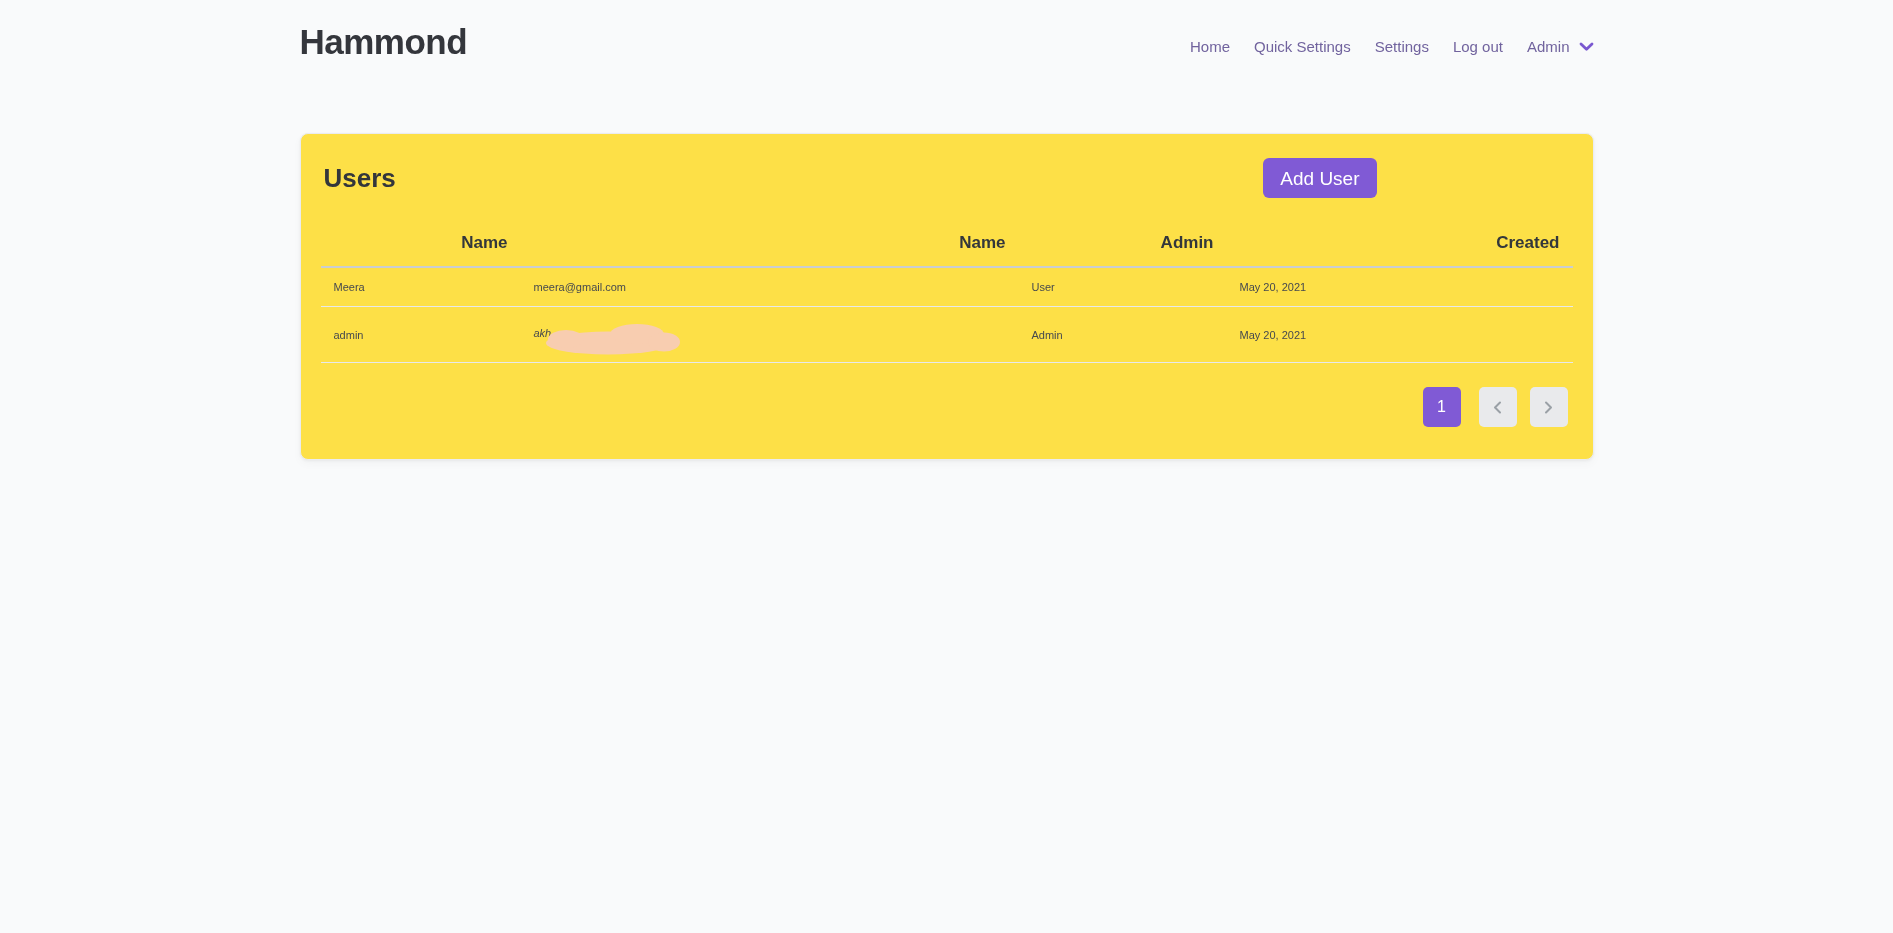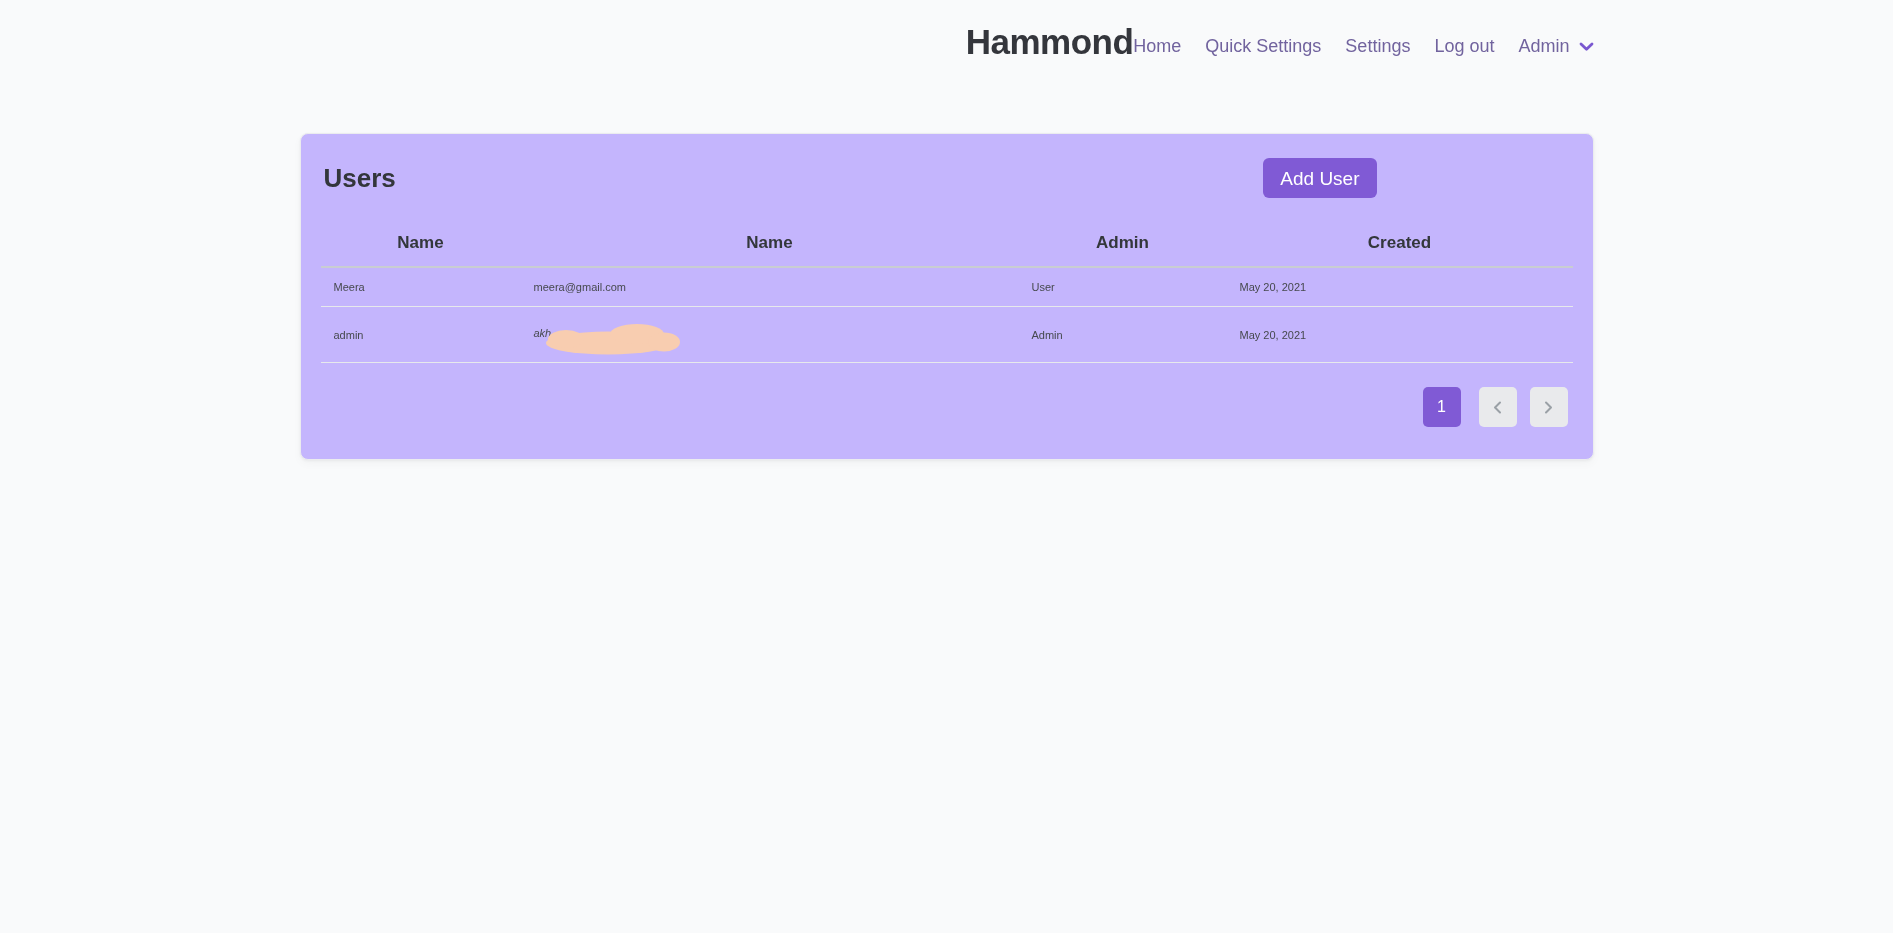--- a/index.html
+++ b/index.html
@@ -12,54 +12,54 @@
   }
   .container {
     width: 1294px;
     margin: 0 auto;
   }
   
   .topbar {
     height: 78px;
     display: flex;
     align-items: center;
-    justify-content: flex-end;
+    justify-content: space-between;
     padding-top: 6px;
   }
   .logo {
     font-size: 35px;
     font-weight: 800;
     letter-spacing: -0.5px;
     color: #34363c;
     cursor: pointer;
   }
   .nav {
     display: flex;
     align-items: center;
     column-gap: 24px;
-    font-size: 18px;
+    font-size: 15px;
     margin-top: 9px;
   }
   .nav a {
     color: var(--nav-link, #71639e);
     text-decoration: none;
     cursor: pointer;
   }
   .admin-menu {
     display: flex;
     align-items: center;
     column-gap: 9px;
     color: var(--nav-link, #71639e);
     cursor: pointer;
   }
   .chevron-down svg { display: block; }
   
   .card {
     margin-top: 55px;
-    background: #c4b5fd;
+    background: #fde047;
     border: 1px solid #ebecef;
     border-radius: 8px;
     box-shadow: 0 1px 3px rgba(0,0,0,0.05), 0 4px 10px rgba(0,0,0,0.03);
     padding: 24px 20px 32px 20px;
     min-height: 292px;
   }
   .card-head {
     display: flex;
     align-items: center;
     justify-content: space-between;
@@ -83,21 +83,21 @@
     cursor: pointer;
   }
   
   table {
     width: 100%;
     border-collapse: collapse;
     margin-top: 27px;
     table-layout: fixed;
   }
   th {
-    text-align: center;
+    text-align: right;
     font-size: 17px;
     font-weight: 700;
     color: #33373b;
     padding: 8px 13px 13px 13px;
     border-bottom: 2px solid #c9cdd2;
   }
   td {
     font-size: 11px;
     color: #46494e;
     padding: 13px 13px;

